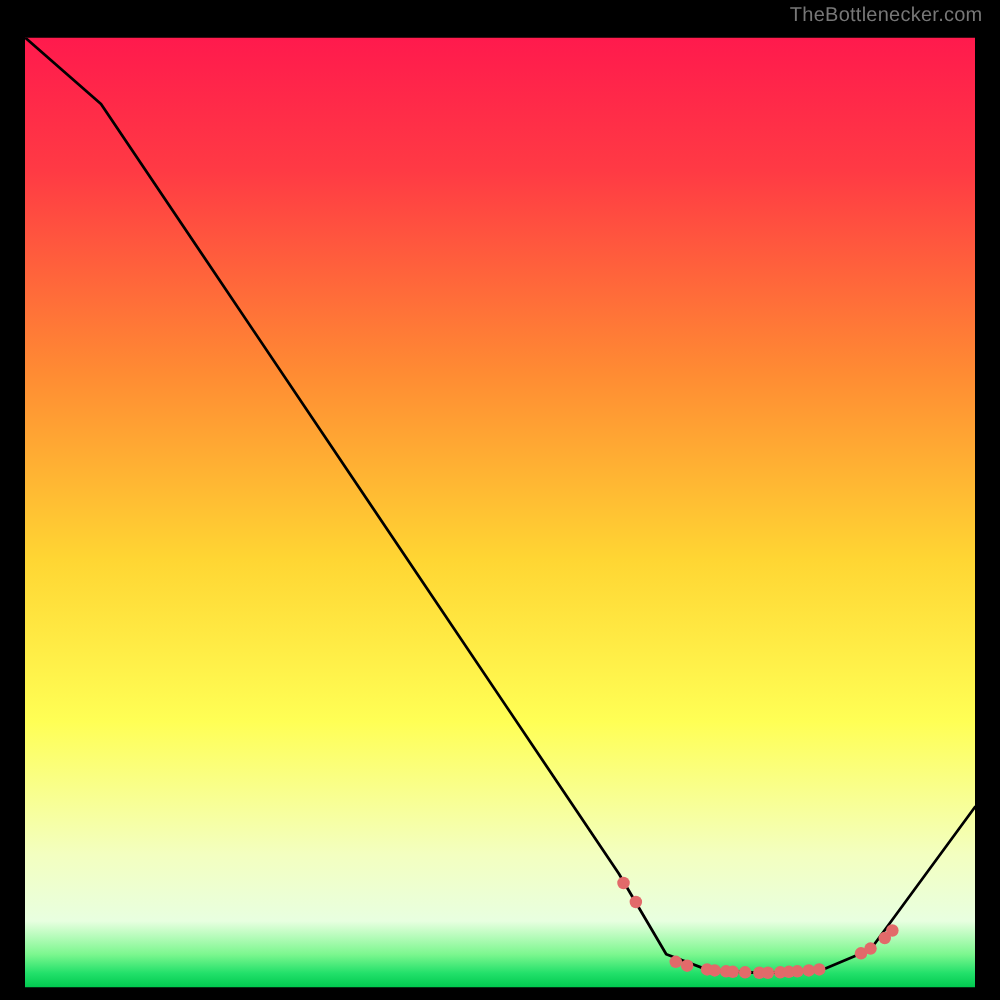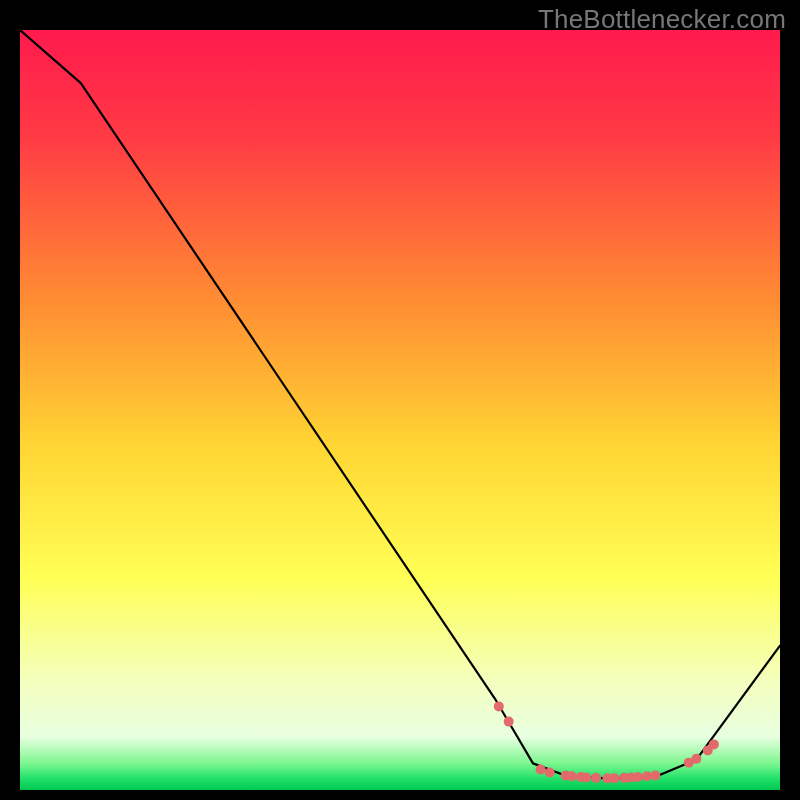--- a/index.html
+++ b/index.html
@@ -24,21 +24,21 @@
     left: 0;
     top: 0;
     width: 760px;
     height: 760px;
   }
   .watermark {
     position: absolute;
     top: 4px;
     right: 14px;
     color: #777;
-    font-size: 26px;
+    font-size: 16px;
     letter-spacing: 0.2px;
     user-select: none;
   }
   svg { display: block; }
 </style>
 </head>
 <body>
 
 <div class="frame">
   <svg class="plot" viewBox="0 0 760 760" preserveAspectRatio="none">

